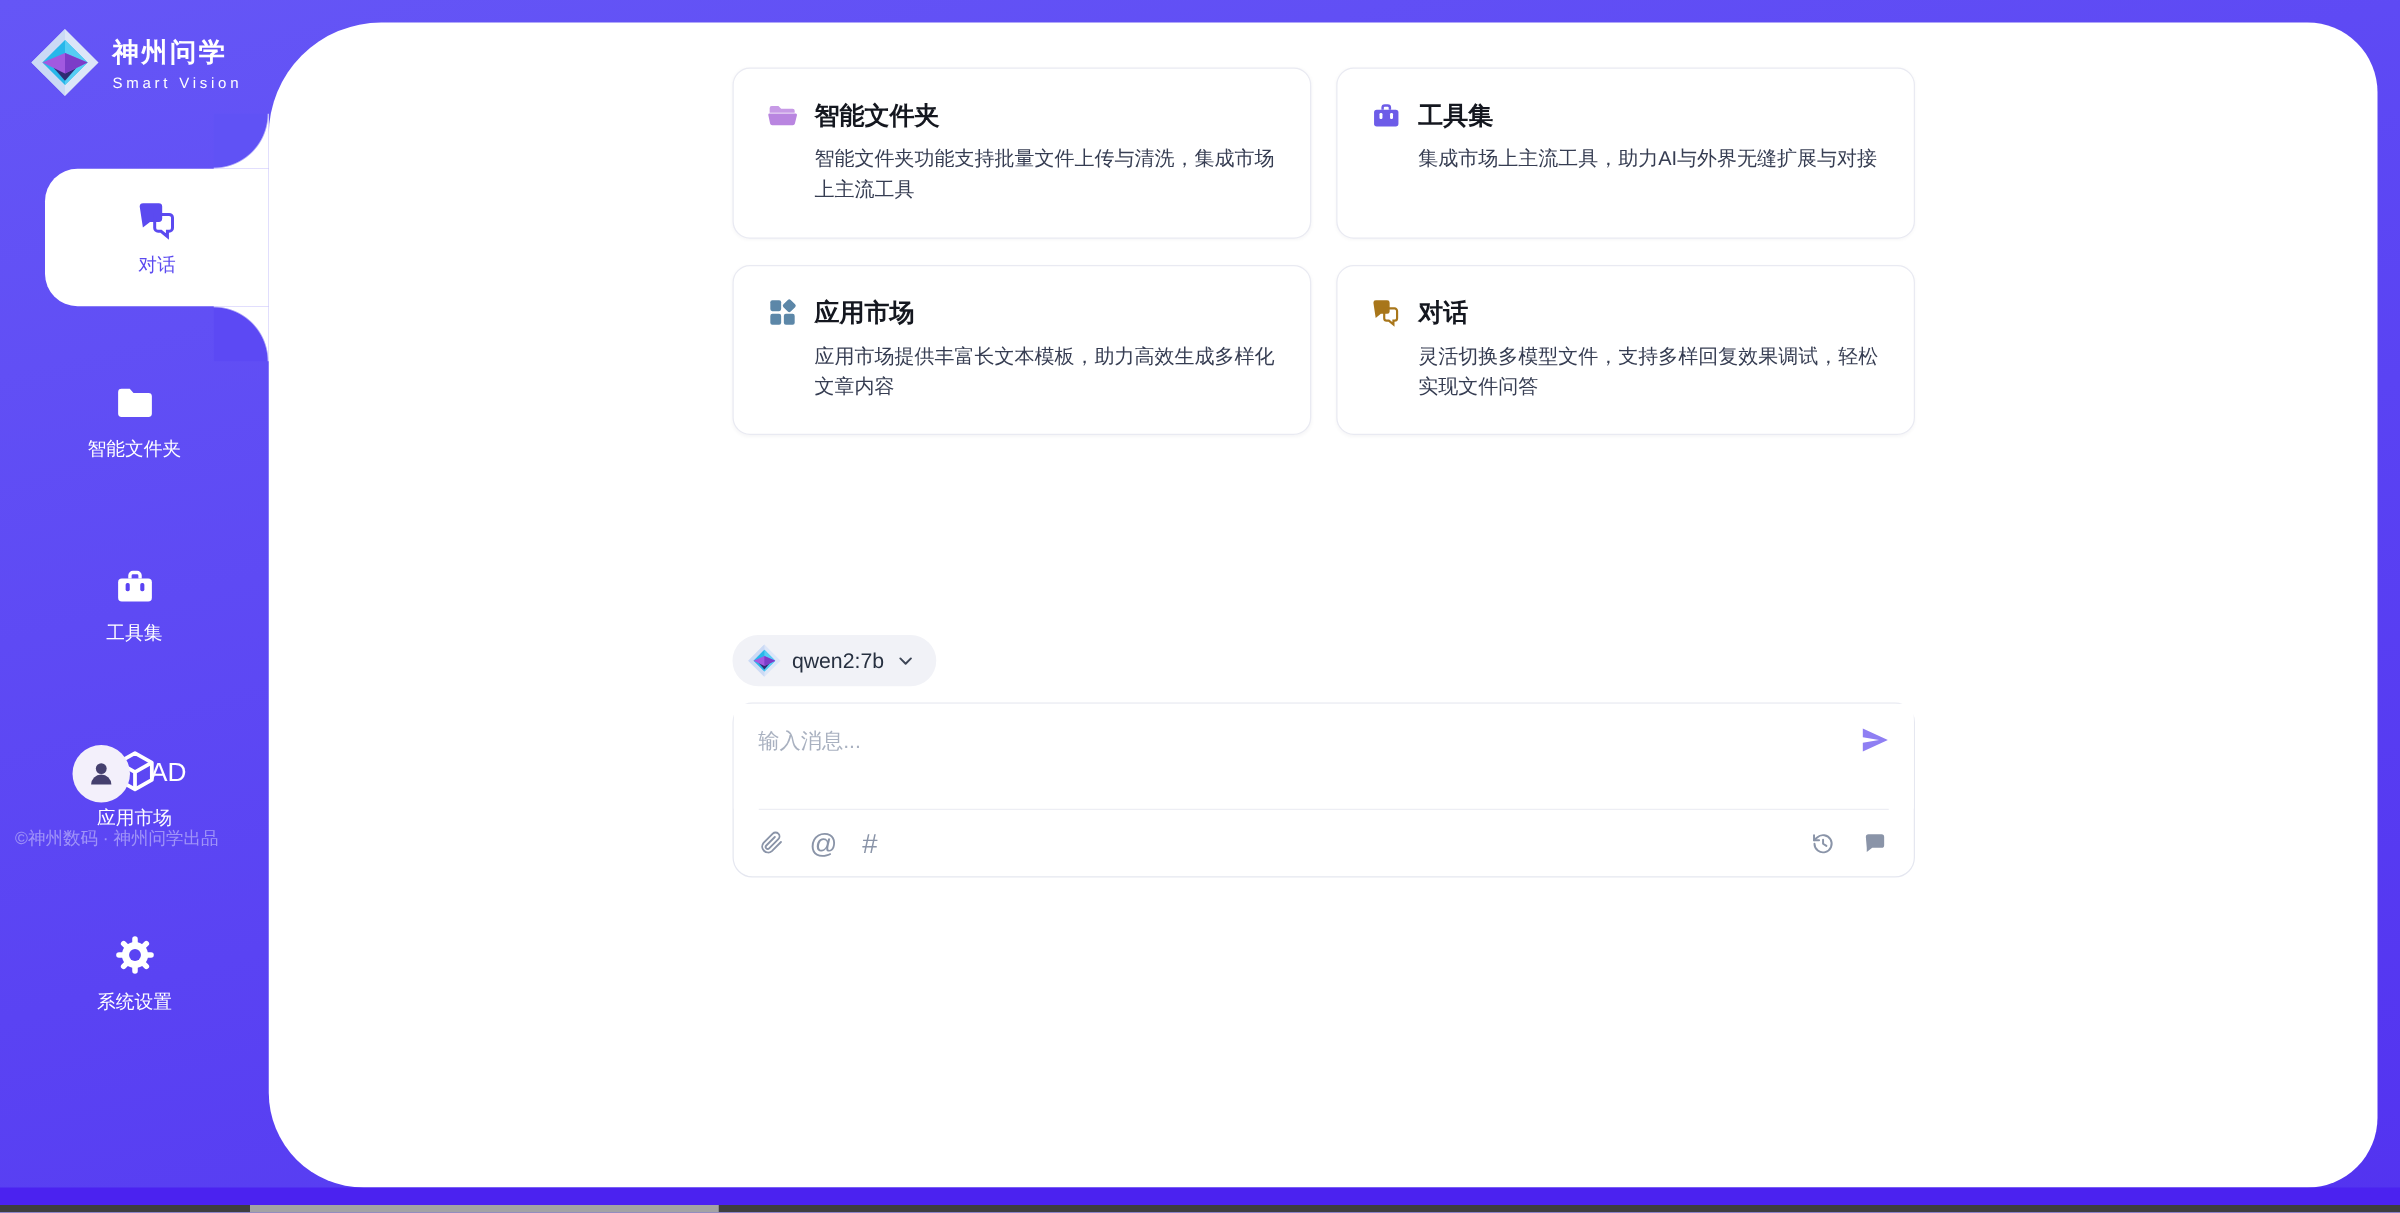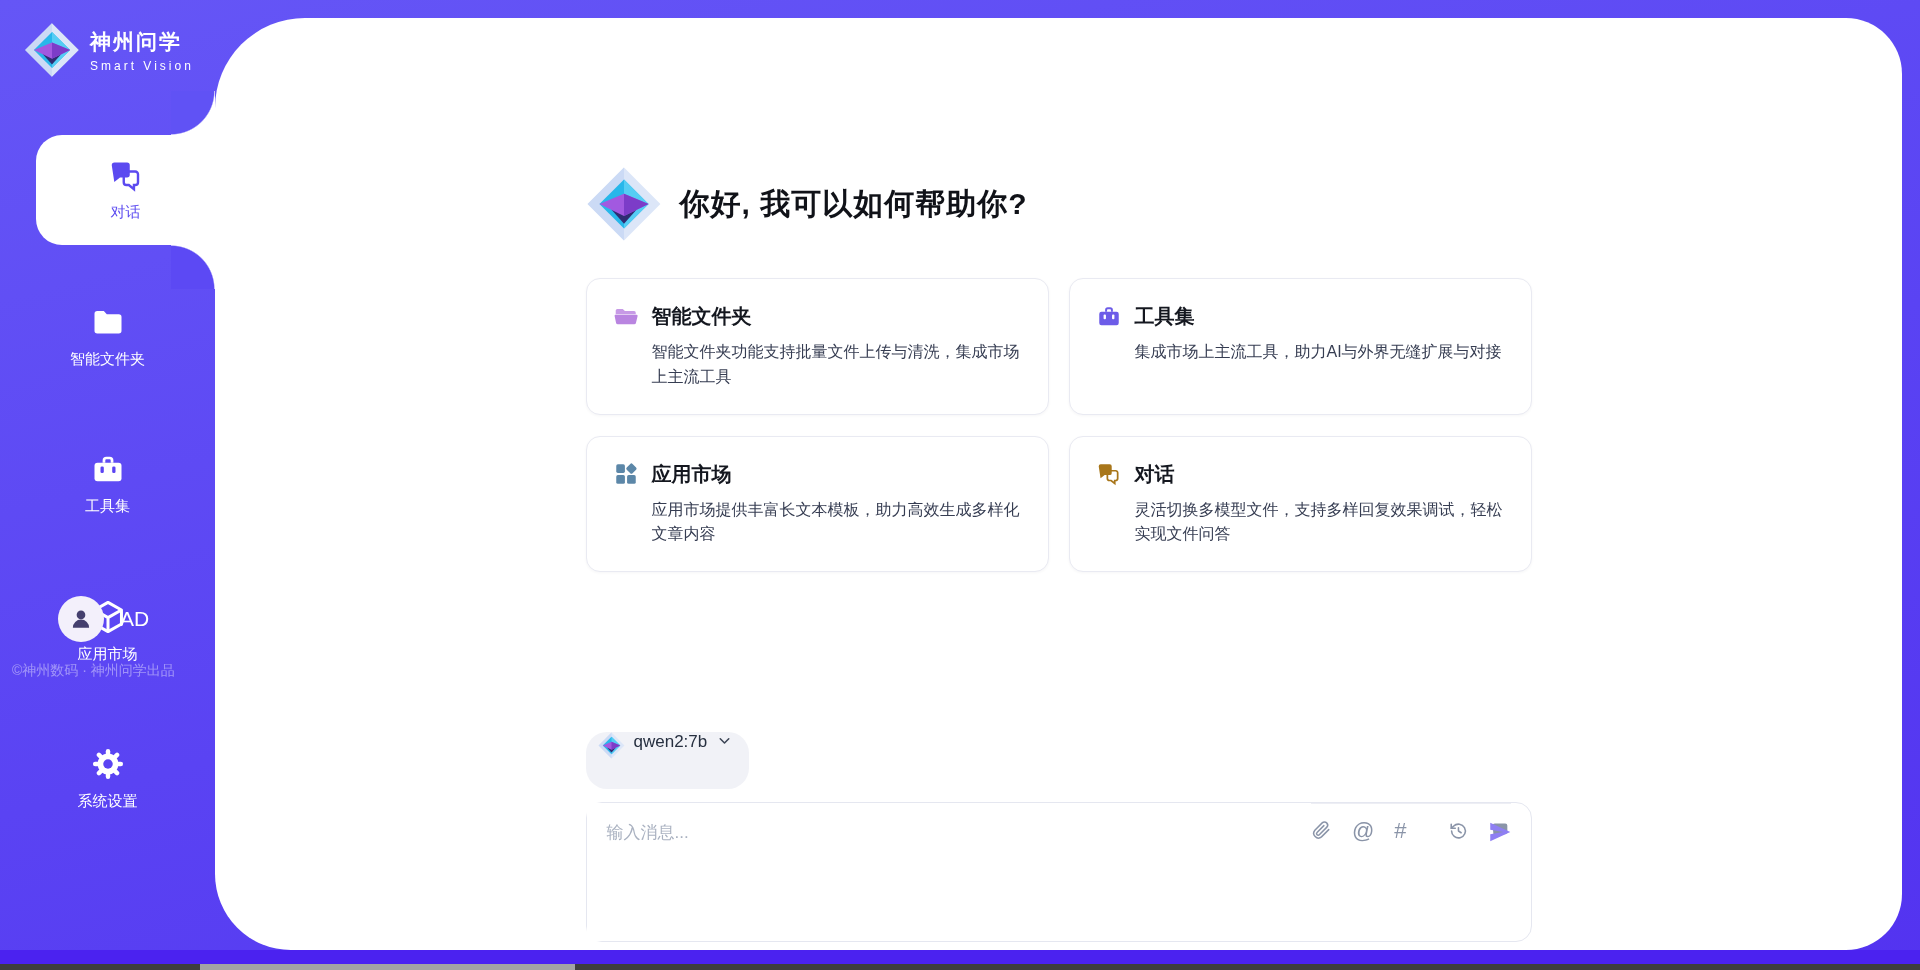--- a/index.html
+++ b/index.html
@@ -46,27 +46,27 @@
   .greeting-logo { width:76px; height:76px; }
   .greeting-text { font-size:30px; font-weight:bold; color:#101218; letter-spacing:1px; }
 
   .cards { display:grid; grid-template-columns:463px 463px; gap:21px 20px; margin-top:36px; }
   .card { border:1px solid #E9EAF2; border-radius:14px; background:#fff; padding:24px 26px;
           box-shadow:0 1px 3px rgba(30,30,60,0.04); cursor:pointer; }
   .card-head { display:flex; align-items:center; gap:13px; }
   .card-title { font-size:20px; font-weight:bold; color:#14171F; }
   .card-desc { margin:10px 0 0 39px; font-size:16px; line-height:1.55; color:#363D52; }
 
-  .model-pill { display:inline-flex; align-items:flex-start; gap:9px; margin-top:160px;
-                height:57px; padding:0 16px 0 12px; border-radius:21px; background:#F1F2F7; cursor:pointer; }
+  .model-pill { display:inline-flex; align-items:center; gap:9px; margin-top:160px;
+                height:41px; padding:0 16px 0 12px; border-radius:21px; background:#F1F2F7; cursor:pointer; }
   .model-pill .pill-logo { width:27px; height:27px; }
   .model-name { font-size:17px; color:#273040; }
 
   .composer { position:relative; margin-top:13px; height:140px; border:1px solid #E5E7F0;
-              border-radius:16px; background:#fff; display:flex; }
+              border-radius:16px; background:#fff; display:flex; flex-direction:column; }
   .composer-input { border:none; outline:none; resize:none; flex:1; padding:18px 70px 6px 20px;
                     font-size:17px; font-family:inherit; color:#2A3040; }
   .composer-input::placeholder { color:#A9B1C0; }
   .send-btn { position:absolute; top:16px; right:18px; cursor:pointer; }
   .composer-bar { height:54px; border-top:1px solid #EDEEF4; margin:0 20px; display:flex;
                   align-items:center; gap:20px; }
   .composer-bar .spacer { flex:1; }
   .bar-icon { cursor:pointer; display:flex; align-items:center; }
   .glyph-icon { font-size:22px; color:#8A94A8; line-height:1; }
 
@@ -163,26 +163,20 @@
     </div>
     <span class="user-name">AD</span>
   </div>
 
   <div class="copyright">©神州数码 · 神州问学出品</div>
 </div>
 
 <div class="main-panel">
   <div class="content">
 
-    <div class="greeting">
-      <svg class="greeting-logo" viewBox="0 0 48 48">
-          <use href="#diamond-logo"></use>
-        </svg>
-      <div class="greeting-text">你好, 我可以如何帮助你?</div>
-    </div>
 
     <div class="cards">
 
       <div class="card">
         <div class="card-head">
           <svg width="26" height="26" viewBox="0 0 24 24">
             <path d="M2.5 6A1.5 1.5 0 0 1 4 4.5h5l2 2h8.5A1.5 1.5 0 0 1 21 8v1.5H2.5z" fill="#C79AE6"></path>
             <path d="M2 10h19.7a1 1 0 0 1 .97 1.24l-1.5 6.2A1.6 1.6 0 0 1 19.6 18.7H4.4a1.6 1.6 0 0 1-1.56-1.26L1.55 11.2A1 1 0 0 1 2 10z" fill="#B985E0"></path>
           </svg>
           <span class="card-title">智能文件夹</span>

